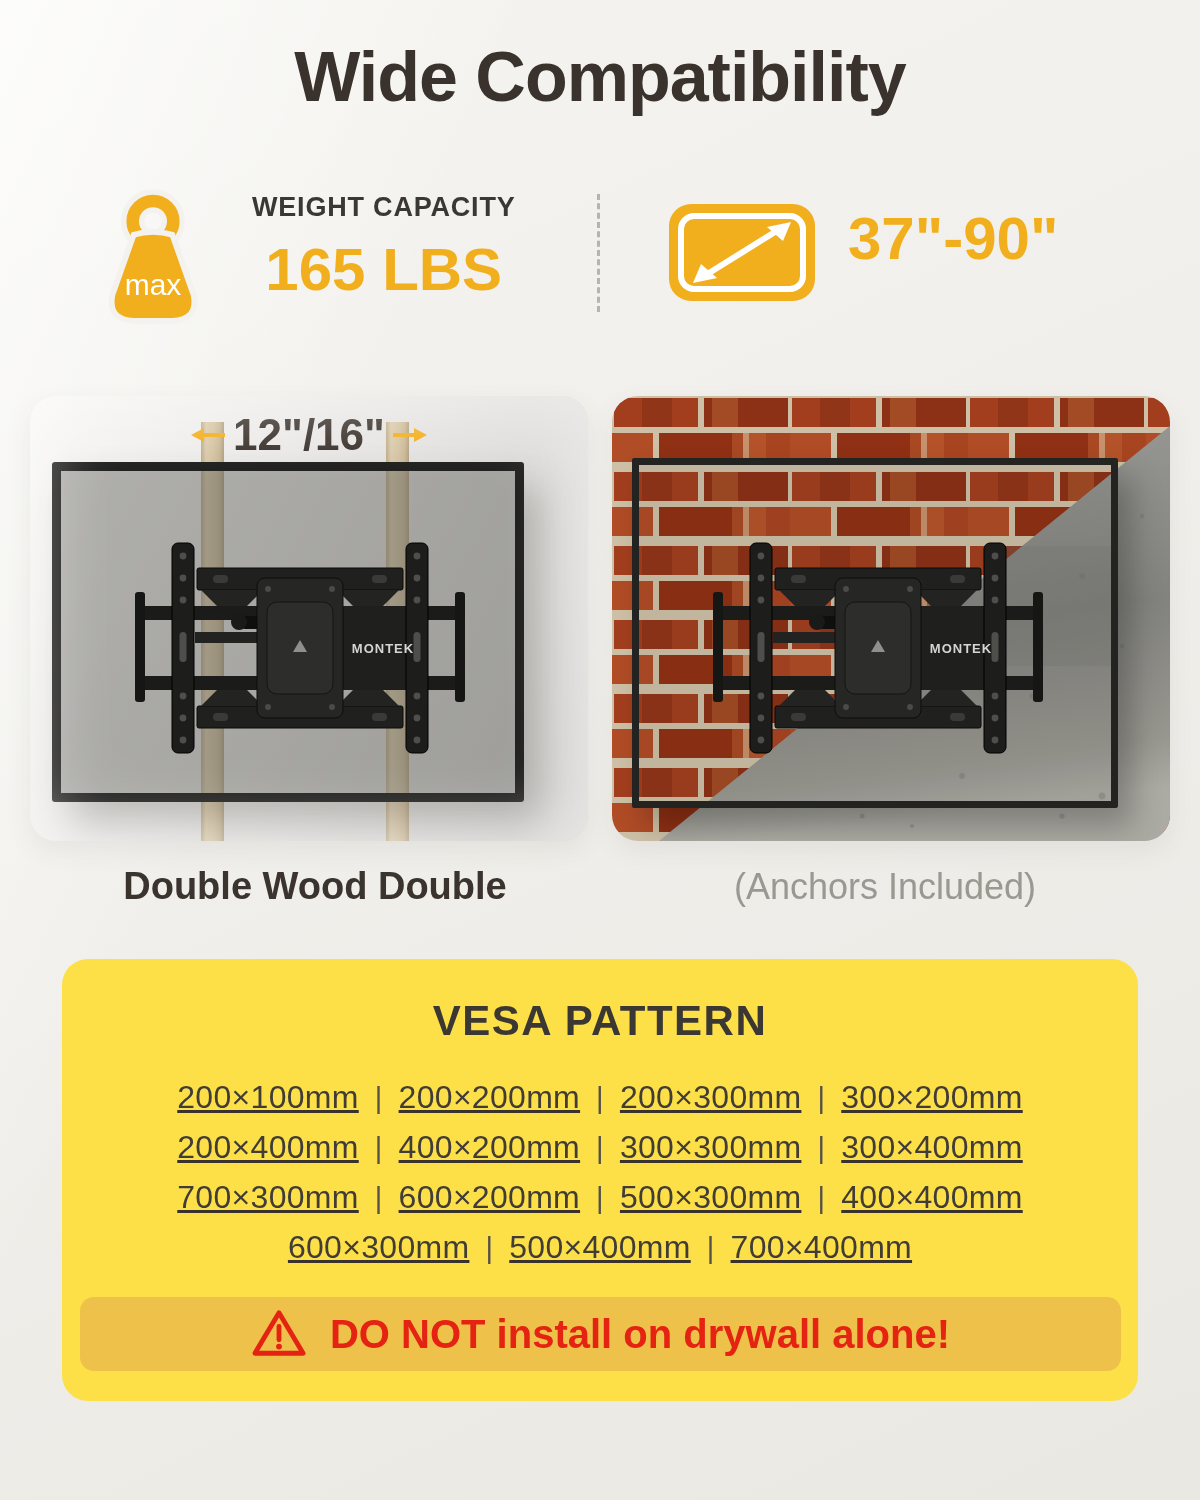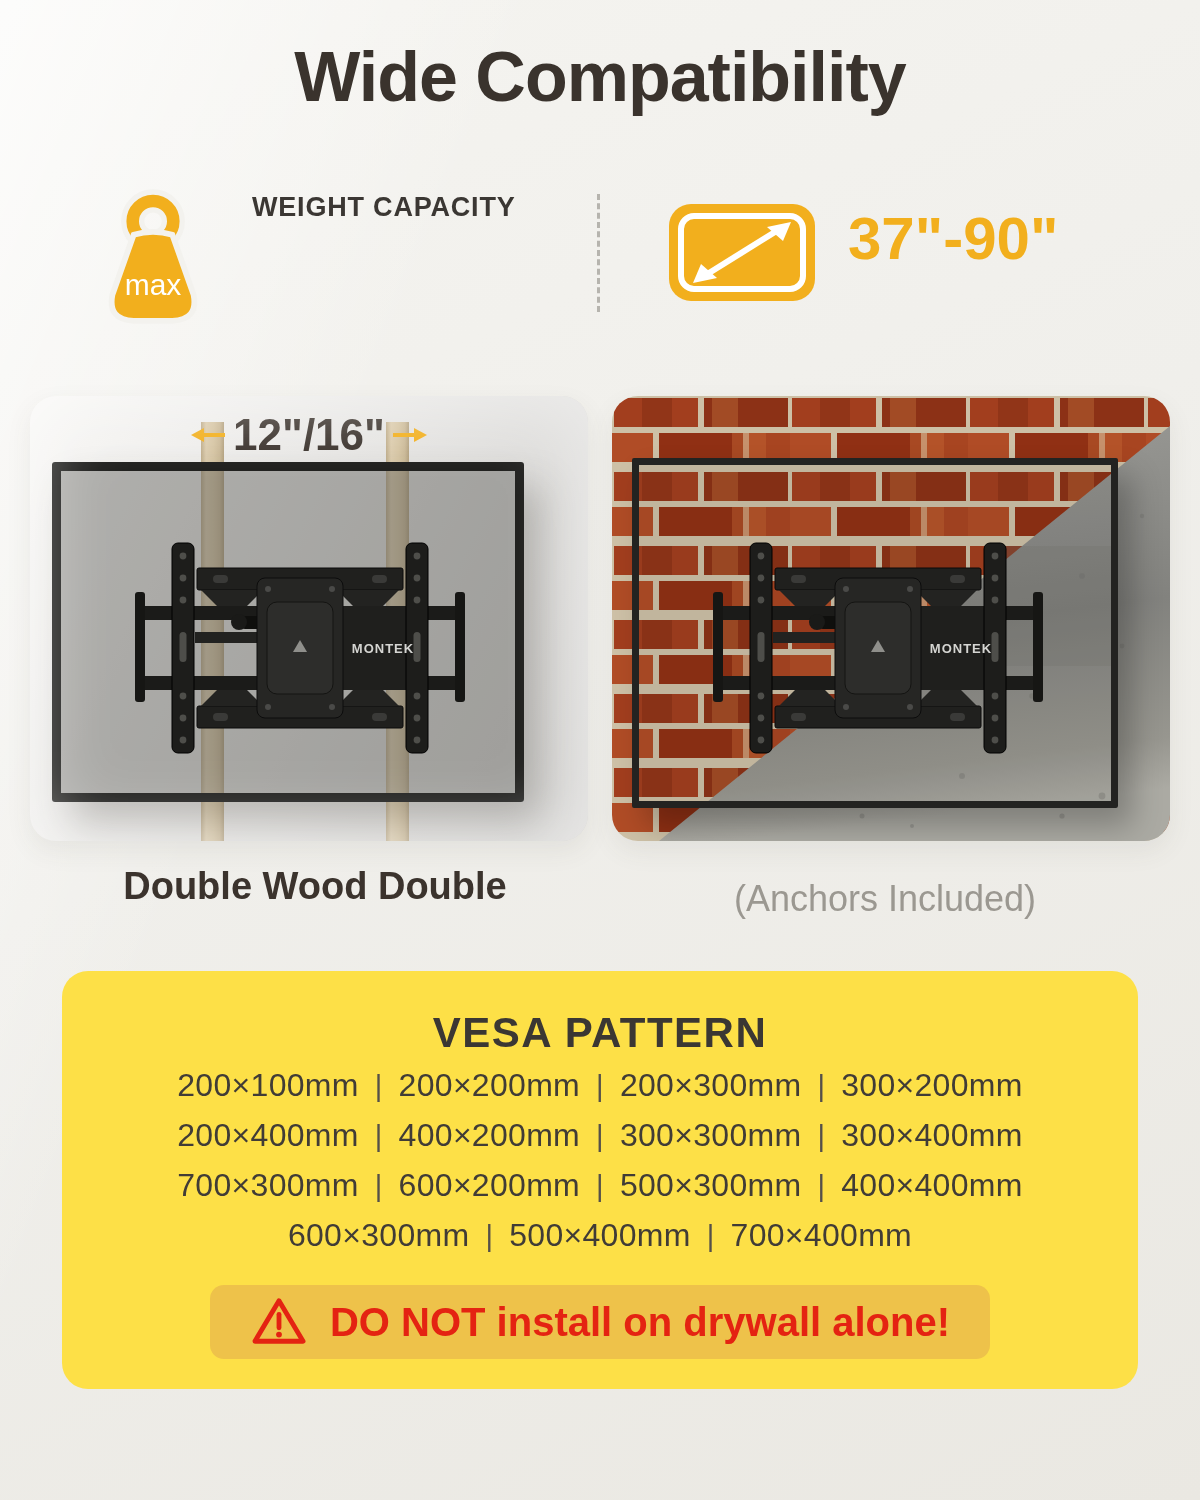--- a/index.html
+++ b/index.html
@@ -73,53 +73,54 @@
     box-shadow:14px 18px 30px rgba(0,0,0,.25);
   }
   .wall-svg{position:absolute;inset:0;width:100%;height:100%;}
   .mount-svg{position:absolute;width:330px;height:212px;}
   .panel.wood .mount-svg{left:105px;top:146px;}
   .panel.masonry .mount-svg{left:101px;top:146px;}
   
   .captions{display:flex;margin:22px 30px 0;}
   .caption-cell{flex:1;text-align:center;}
   .caption-main{font-size:38px;font-weight:700;color:#3B332D;line-height:46px;}
-  .caption-note{font-size:36px;color:var(--gray);line-height:44px;margin-top:14px;}
+  .caption-note{font-size:36px;color:var(--gray);line-height:44px;margin-top:2px;}
   
   .vesa-card{
     margin:50px 62px 0;border-radius:26px;background:#fde047;
     padding:38px 0 30px;
   }
   .vesa-title{text-align:center;font-size:42px;font-weight:700;letter-spacing:1.5px;color:#3B3733;}
-  .vesa-rows{margin-top:4px;text-align:center;}
+  .vesa-rows{margin-top:28px;text-align:center;text-decoration:underline;}
   .vesa-row{font-size:32px;color:#413C36;line-height:49px;letter-spacing:.3px;}
   .vesa-row .sep{margin:0 16px;color:#55504A;font-size:29px;}
   
   .warning-banner{
-    width:780px;height:74px;margin:24px auto 0;
+    width:1041px;height:74px;margin:24px auto 0;
     background:var(--banner);border-radius:14px;
     display:flex;align-items:center;justify-content:center;gap:22px;
   }
   .warning-text{font-size:40px;font-weight:700;color:var(--red);}
   svg text{font-family:"Liberation Sans", sans-serif;}
 </style>
 </head>
 <body>
 
 <div class="page-title">Wide Compatibility</div>
 
 <div class="specs">
   <svg class="kettlebell" viewBox="0 0 120 142">
     <circle cx="60" cy="34" r="21" fill="none" stroke="#F3F2EE" stroke-width="24"></circle>
     <circle cx="60" cy="34" r="21" fill="none" stroke="#F2AF1D" stroke-width="13"></circle>
     <path d="M40 48 L18 110 Q13 136 40 137 L80 137 Q107 136 102 110 L80 48 Q60 42 40 48 Z" fill="#F2AF1D" stroke="#F3F2EE" stroke-width="6"></path>
     <text x="60" y="110" text-anchor="middle" font-size="31" fill="#FFFFFF">max</text>
   </svg>
   <div class="spec-text weight">
     <div class="spec-label">WEIGHT CAPACITY</div>
+    <div class="spec-value">165 LBS</div>
   </div>
 
   <div class="spec-divider"></div>
 
   <svg class="screen-icon" viewBox="0 0 150 101">
     <rect x="2" y="2" width="146" height="97" rx="22" fill="#F2AF1D"></rect>
     <rect x="14" y="14" width="122" height="73" rx="13" fill="none" stroke="#FFFFFF" stroke-width="6"></rect>
     <line x1="42" y1="71" x2="108" y2="30" stroke="#FFFFFF" stroke-width="6"></line>
     <polygon points="26,81 50,76 34,62" fill="#FFFFFF"></polygon>
     <polygon points="124,20 100,25 116,39" fill="#FFFFFF"></polygon>

